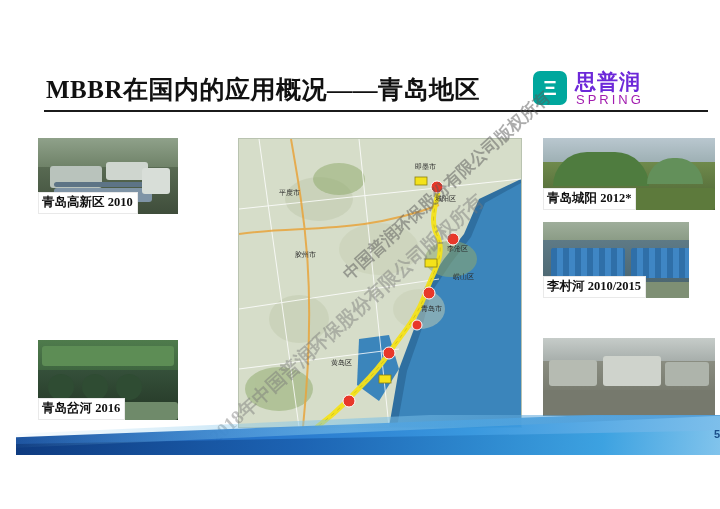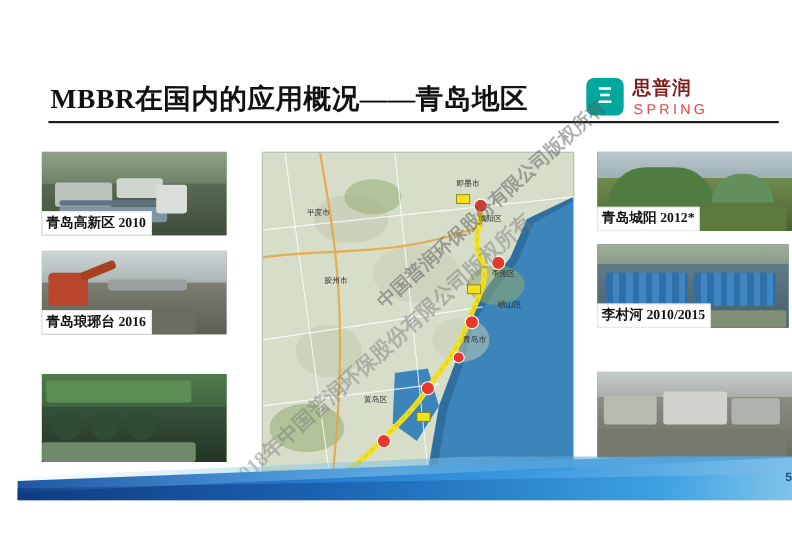--- a/index.html
+++ b/index.html
@@ -58,29 +58,29 @@
   .logo-mark{
     position:absolute;left:0;top:3px;width:34px;height:34px;border-radius:7px;
     background:#00a79d;
   }
   .logo-mark .glyph{
     position:absolute;left:0;top:0;width:34px;height:34px;
     color:#fff;font-size:21px;font-weight:bold;line-height:34px;text-align:center;
     font-family:"Liberation Sans",sans-serif;
   }
   .logo-cn{
-    position:absolute;left:42px;top:0px;font-size:17px;font-weight:bold;color:#7f1d1d;
+    position:absolute;left:42px;top:0px;font-size:21px;font-weight:bold;color:#6d28d9;
     letter-spacing:1px;
   }
   .logo-en{
-    position:absolute;left:43px;top:24px;font-size:13px;color:#ef4444;letter-spacing:3px;
-  }
-
-  
-  .card{position:absolute;padding-left:28px;}
+    position:absolute;left:43px;top:24px;font-size:13px;color:#a21caf;letter-spacing:3px;
+  }
+
+  
+  .card{position:absolute;}
   .card .photo{
     position:absolute;left:0;top:0;width:100%;height:100%;
     background:#4b5a4a;overflow:hidden;
   }
   .cap{
     position:absolute;left:0;bottom:0;
     background:#ffffff;
     color:#111;
     font-family:"Liberation Serif", serif;
     font-size:12.5px;font-weight:bold;
@@ -156,42 +156,32 @@
         <div class="ground" style="background:linear-gradient(180deg,#586a52,#3f4d3b);"></div>
         <div class="blob" style="left:12px;top:28px;width:52px;height:22px;background:#b9c3bc;"></div>
         <div class="blob" style="left:68px;top:24px;width:42px;height:18px;background:#cfd6cf;"></div>
         <div class="blob" style="left:16px;top:50px;width:98px;height:14px;background:#7f94a6;"></div>
         <div class="blob" style="left:16px;top:44px;width:98px;height:5px;background:#5d7486;"></div>
         <div class="blob" style="left:104px;top:30px;width:28px;height:26px;background:#d8ded8;"></div>
       </div>
       <div class="cap">青岛高新区 2010</div>
     </div>
 
-    <div class="card" id="card-lyt">
-      <div class="photo" style="background:#8c8f86;">
-        <div class="sky" style="background:linear-gradient(180deg,#cfd6d8,#aab3b2);"></div>
-        <div class="ground" style="background:linear-gradient(180deg,#7d7f73,#5c5d53);"></div>
-        <div class="blob" style="left:6px;top:20px;width:36px;height:30px;background:#b8472d;border-radius:4px;"></div>
-        <div class="blob" style="left:34px;top:14px;width:34px;height:8px;background:#a8411f;transform:rotate(-22deg);"></div>
-        <div class="blob" style="left:60px;top:26px;width:72px;height:10px;background:#9aa0a0;"></div>
-        <div class="blob" style="left:0px;top:54px;width:140px;height:22px;background:#6a6c60;"></div>
-      </div>
-      <div class="cap">青岛琅琊台 2016</div>
-    </div>
 
     <div class="card" id="card-ch">
       <div class="photo" style="background:#4b6f4a;">
         <div class="sky" style="background:linear-gradient(180deg,#4f7b4c,#3f6640);"></div>
         <div class="ground" style="background:linear-gradient(180deg,#35503a,#233524);"></div>
         <div class="blob" style="left:4px;top:6px;width:132px;height:20px;background:#5d8d55;"></div>
         <div class="blob" style="left:10px;top:34px;width:26px;height:26px;background:#2f4c33;border-radius:50%;"></div>
         <div class="blob" style="left:44px;top:34px;width:26px;height:26px;background:#2f4c33;border-radius:50%;"></div>
         <div class="blob" style="left:78px;top:34px;width:26px;height:26px;background:#2f4c33;border-radius:50%;"></div>
         <div class="blob" style="left:0;top:62px;width:140px;height:18px;background:#6f8a6a;"></div>
       </div>
+      <div class="cap">青岛岔河 2016</div>
     </div>
 
     <div class="card" id="card-cy">
       <div class="photo" style="background:#6e8a4e;">
         <div class="sky" style="background:linear-gradient(180deg,#b9c7cf,#9eb0b4);height:34%;"></div>
         <div class="ground" style="background:linear-gradient(180deg,#6f8a4c,#4a6132);height:66%;"></div>
         <div class="blob" style="left:10px;top:14px;width:96px;height:34px;background:#4f7c3f;border-radius:48px 48px 0 0;"></div>
         <div class="blob" style="left:104px;top:20px;width:56px;height:26px;background:#63905a;border-radius:40px 40px 0 0;"></div>
         <div class="blob" style="left:0;top:50px;width:172px;height:22px;background:#5d7a3c;"></div>
       </div>

